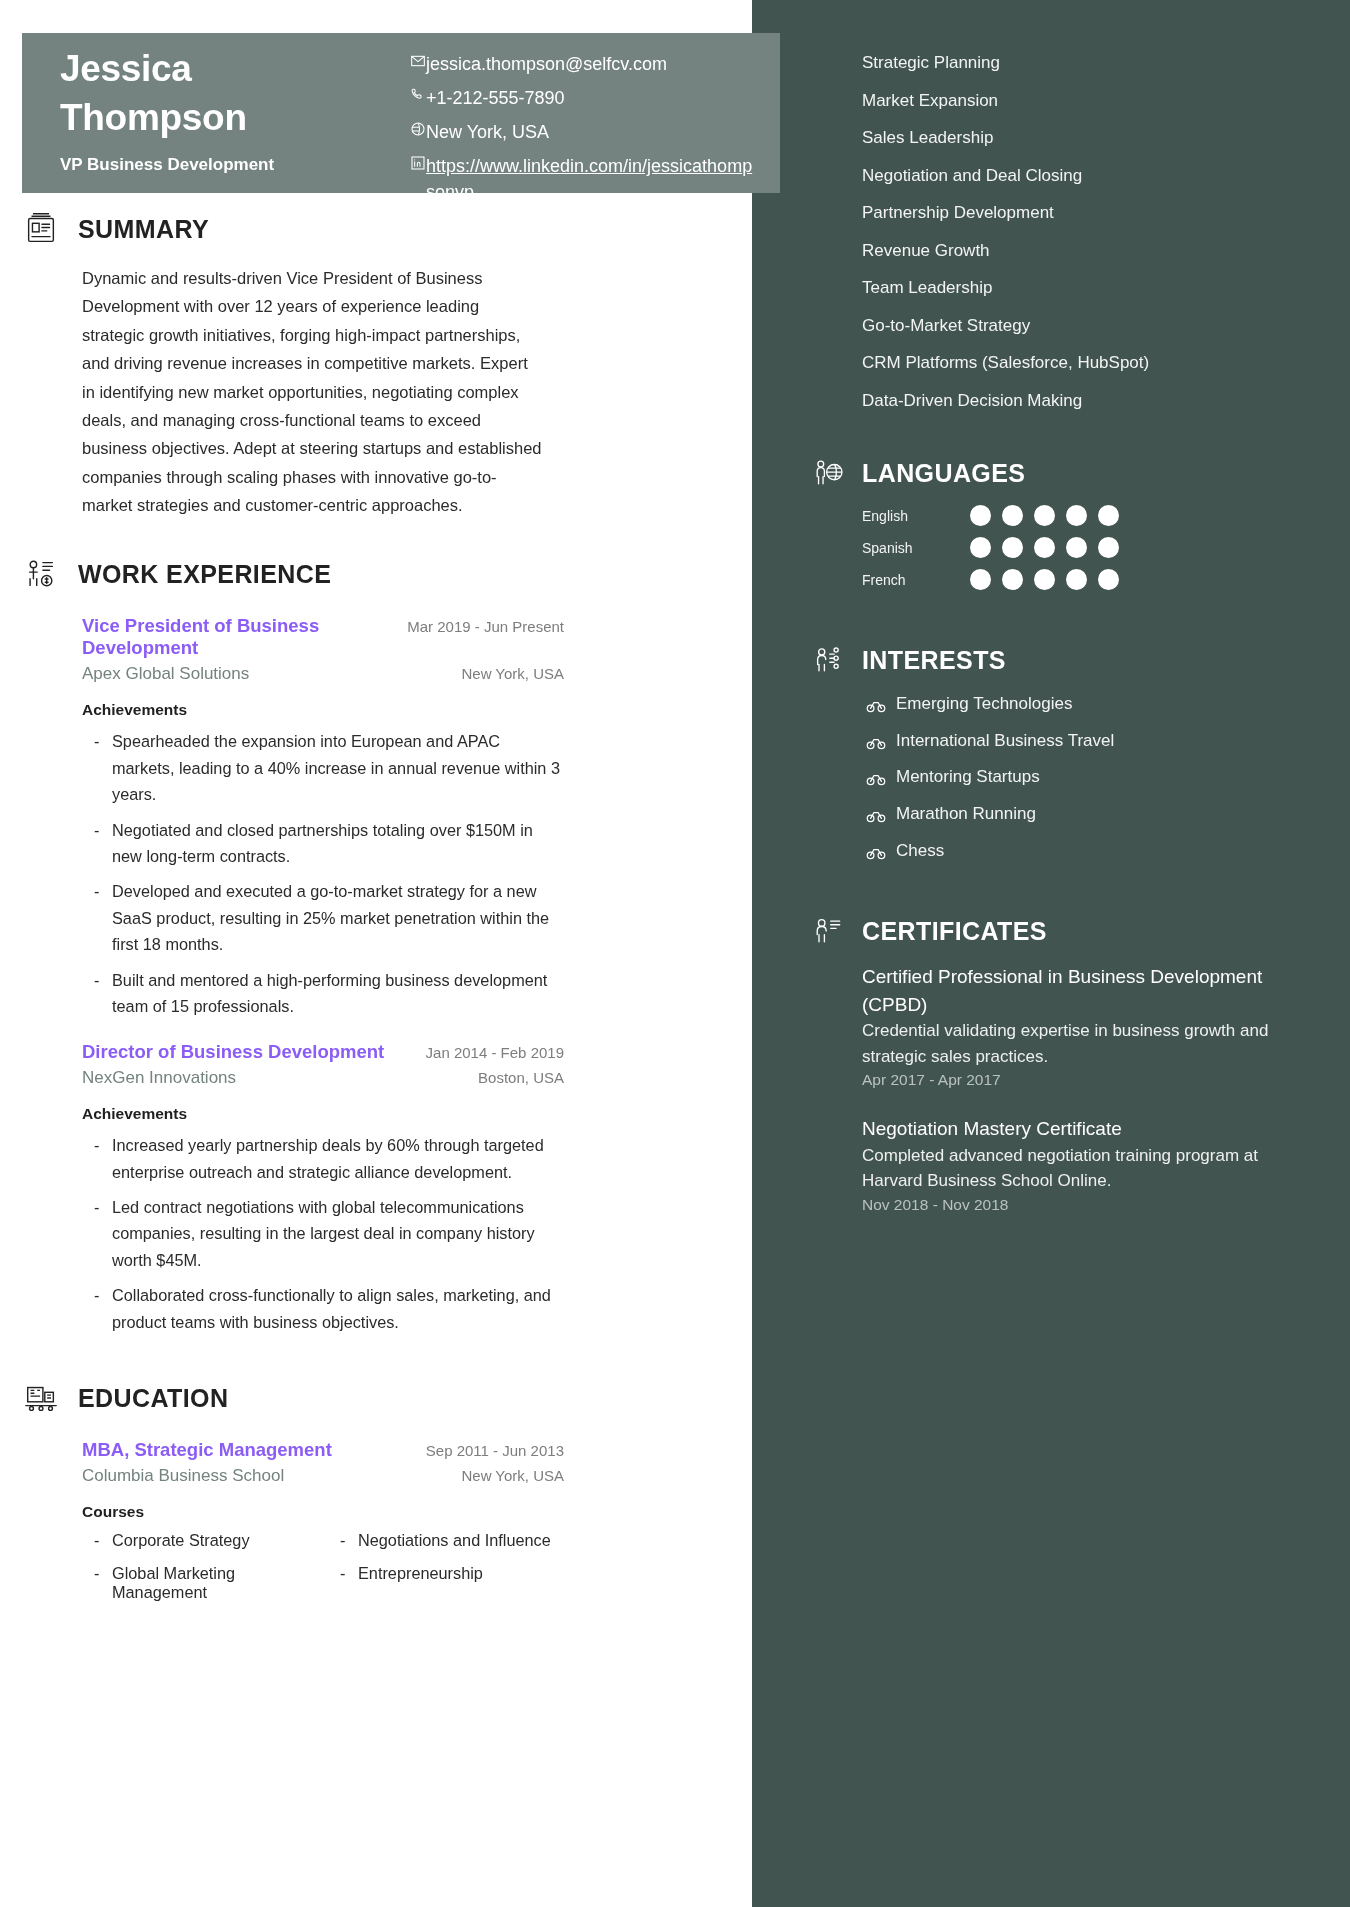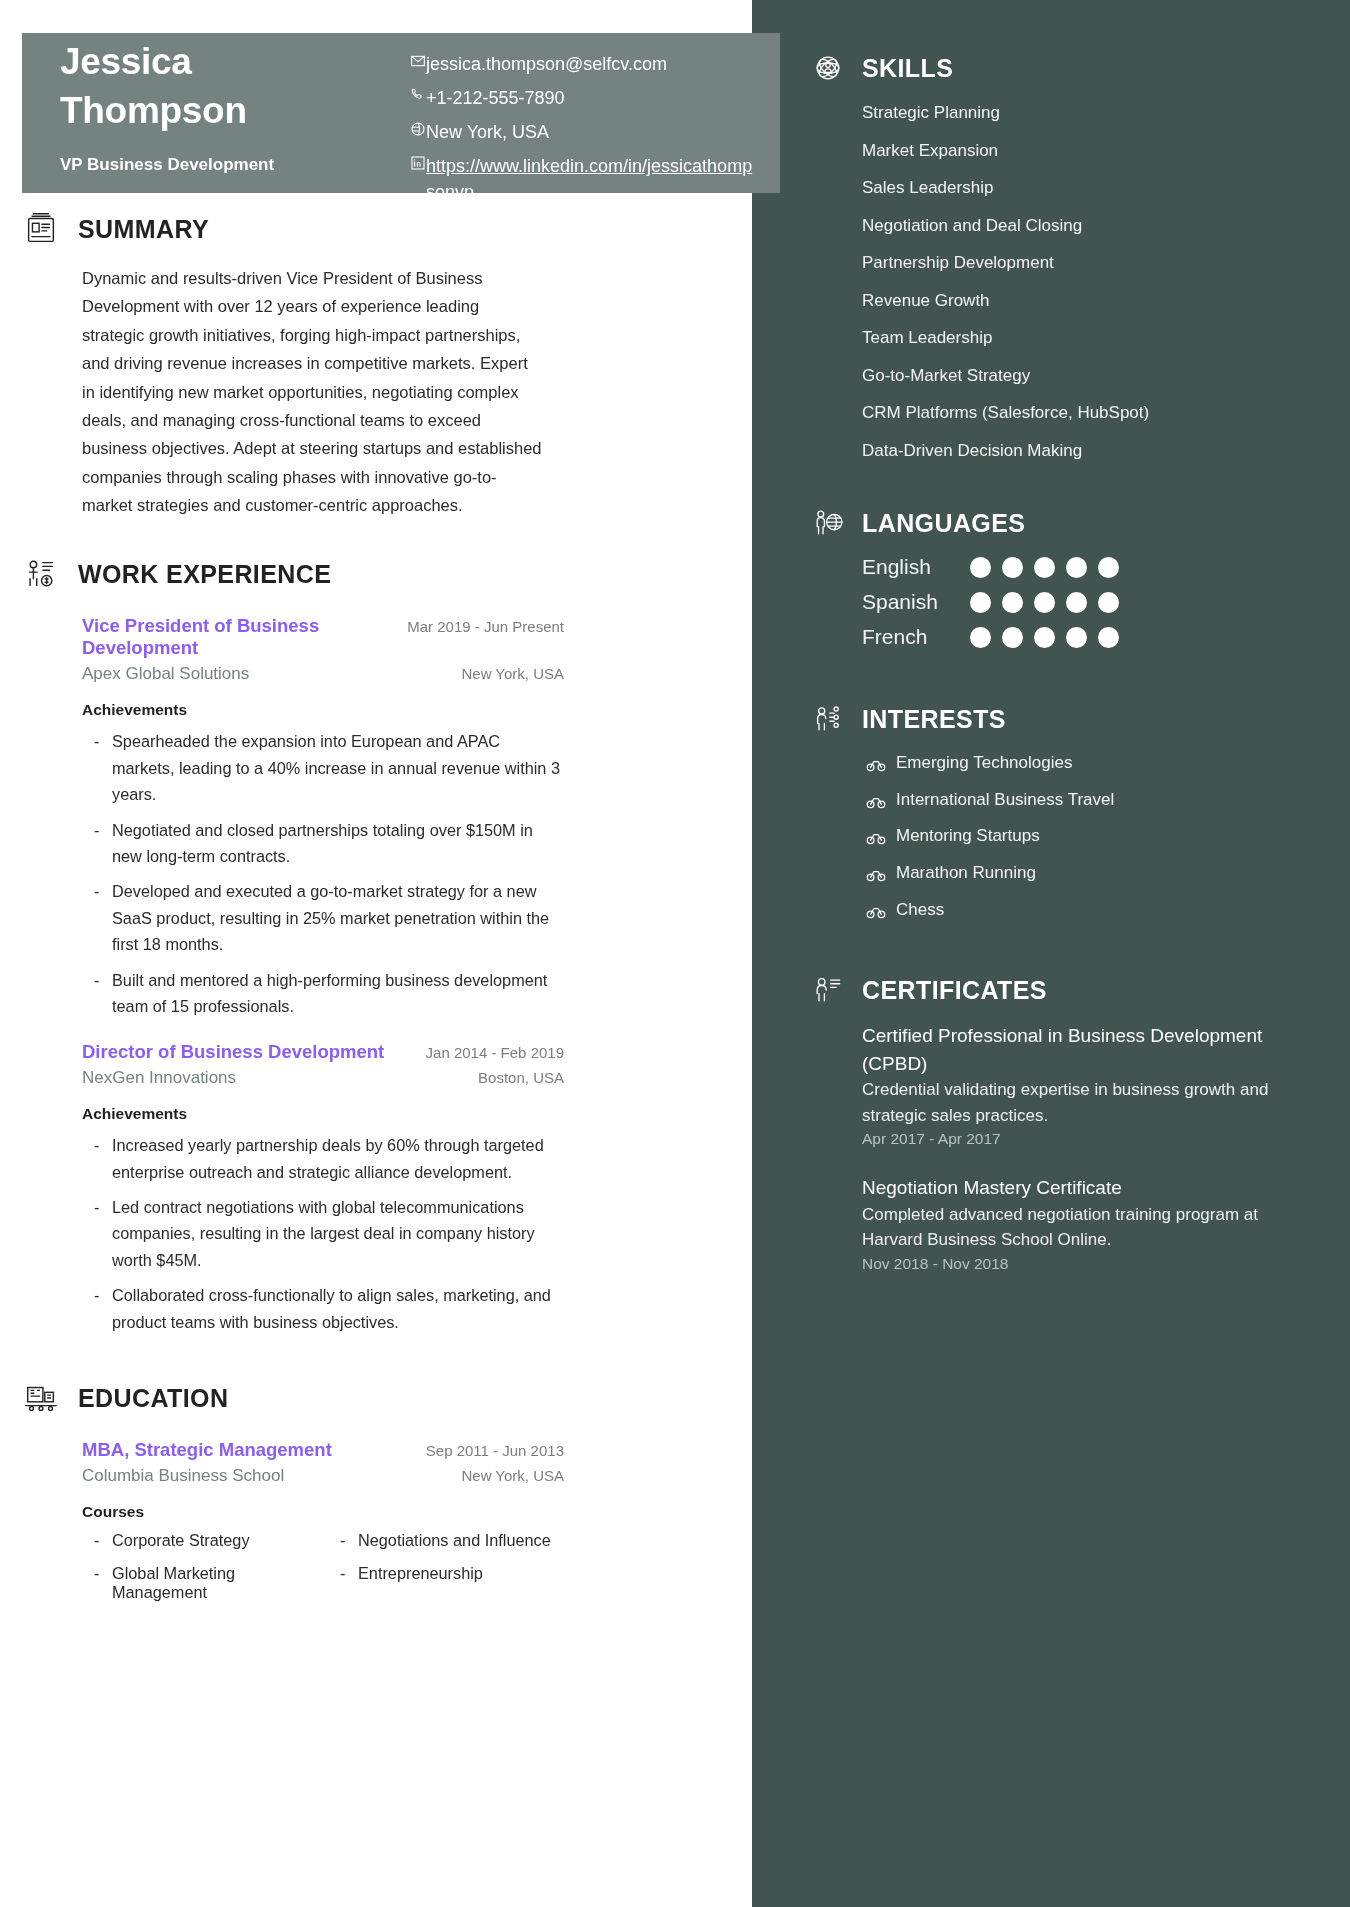--- a/index.html
+++ b/index.html
@@ -22,21 +22,21 @@
   }
   .header-band {
     position:absolute; left:22px; top:33px;
     width:758px; height:160px;
     background:#74837f;
   }
 
   
   .hdr-inner { position:relative; width:100%; height:100%; }
   .name {
-    position:absolute; left:38px; top:5px;
+    position:absolute; left:38px; top:12px;
     color:#ffffff; font-weight:bold; font-size:37px; line-height:1.32;
     letter-spacing:-.3px;
   }
   .role {
     position:absolute; left:38px; top:122px;
     color:#ffffff; font-weight:bold; font-size:17px;
   }
   .contacts {
     position:absolute; left:388px; top:18px;
     width:348px;
@@ -105,21 +105,21 @@
   .r-head { display:flex; align-items:center; gap:16px; margin-bottom:14px; }
   .r-head .r-ic { flex:0 0 36px; width:36px; height:36px; }
   .r-head .r-ic svg { display:block; width:36px; height:36px; }
   .r-title { font-size:25px; font-weight:bold; letter-spacing:.4px; color:#fff; }
 
   .skill-list { list-style:none; padding-left:52px; }
   .skill-list li { font-size:17px; line-height:1.5; margin-bottom:12px; color:#f2f4f3; }
 
   .lang-list { list-style:none; padding-left:52px; }
   .lang-row { display:flex; align-items:center; margin-bottom:11px; }
-  .lang-name { font-size:21px; color:#f2f4f3; width:108px; }
+  .lang-name { font-size:14px; color:#f2f4f3; width:108px; }
   .dots { display:flex; gap:11px; }
   .dot { width:21px; height:21px; border-radius:50%; background:#ffffff; }
 
   .int-list { list-style:none; padding-left:56px; }
   .int-row { display:flex; align-items:flex-start; gap:10px; margin-bottom:12px; }
   .int-row .int-ic { flex:0 0 20px; width:20px; height:20px; margin-top:3px; }
   .int-row .int-ic svg { display:block; width:20px; height:20px; }
   .int-label { font-size:17px; line-height:1.45; color:#f2f4f3; }
 
   .cert-list { list-style:none; padding-left:52px; }
@@ -287,33 +287,20 @@
           <li>Entrepreneurship</li>
         </ul>
       </div>
     </div>
 
   </div>
 
   <div class="rside">
 
     <div class="r-sec">
-      <div class="r-head">
-        <span class="r-ic">
-          <svg viewBox="0 0 40 40" fill="none" stroke="#fff" stroke-width="1.4">
-            <circle cx="20" cy="20" r="12"></circle>
-            <ellipse cx="20" cy="20" rx="12" ry="6" transform="rotate(45 20 20)"></ellipse>
-            <ellipse cx="20" cy="20" rx="12" ry="6" transform="rotate(-45 20 20)"></ellipse>
-            <ellipse cx="20" cy="20" rx="12" ry="6"></ellipse>
-            <circle cx="20" cy="17" r="2.4"></circle>
-            <path d="M16.4 25c0-2.3 1.6-4 3.6-4s3.6 1.7 3.6 4z"></path>
-          </svg>
-        </span>
-        <span class="r-title">SKILLS</span>
-      </div>
       <ul class="skill-list">
         <li>Strategic Planning</li>
         <li>Market Expansion</li>
         <li>Sales Leadership</li>
         <li>Negotiation and Deal Closing</li>
         <li>Partnership Development</li>
         <li>Revenue Growth</li>
         <li>Team Leadership</li>
         <li>Go-to-Market Strategy</li>
         <li>CRM Platforms (Salesforce, HubSpot)</li>

